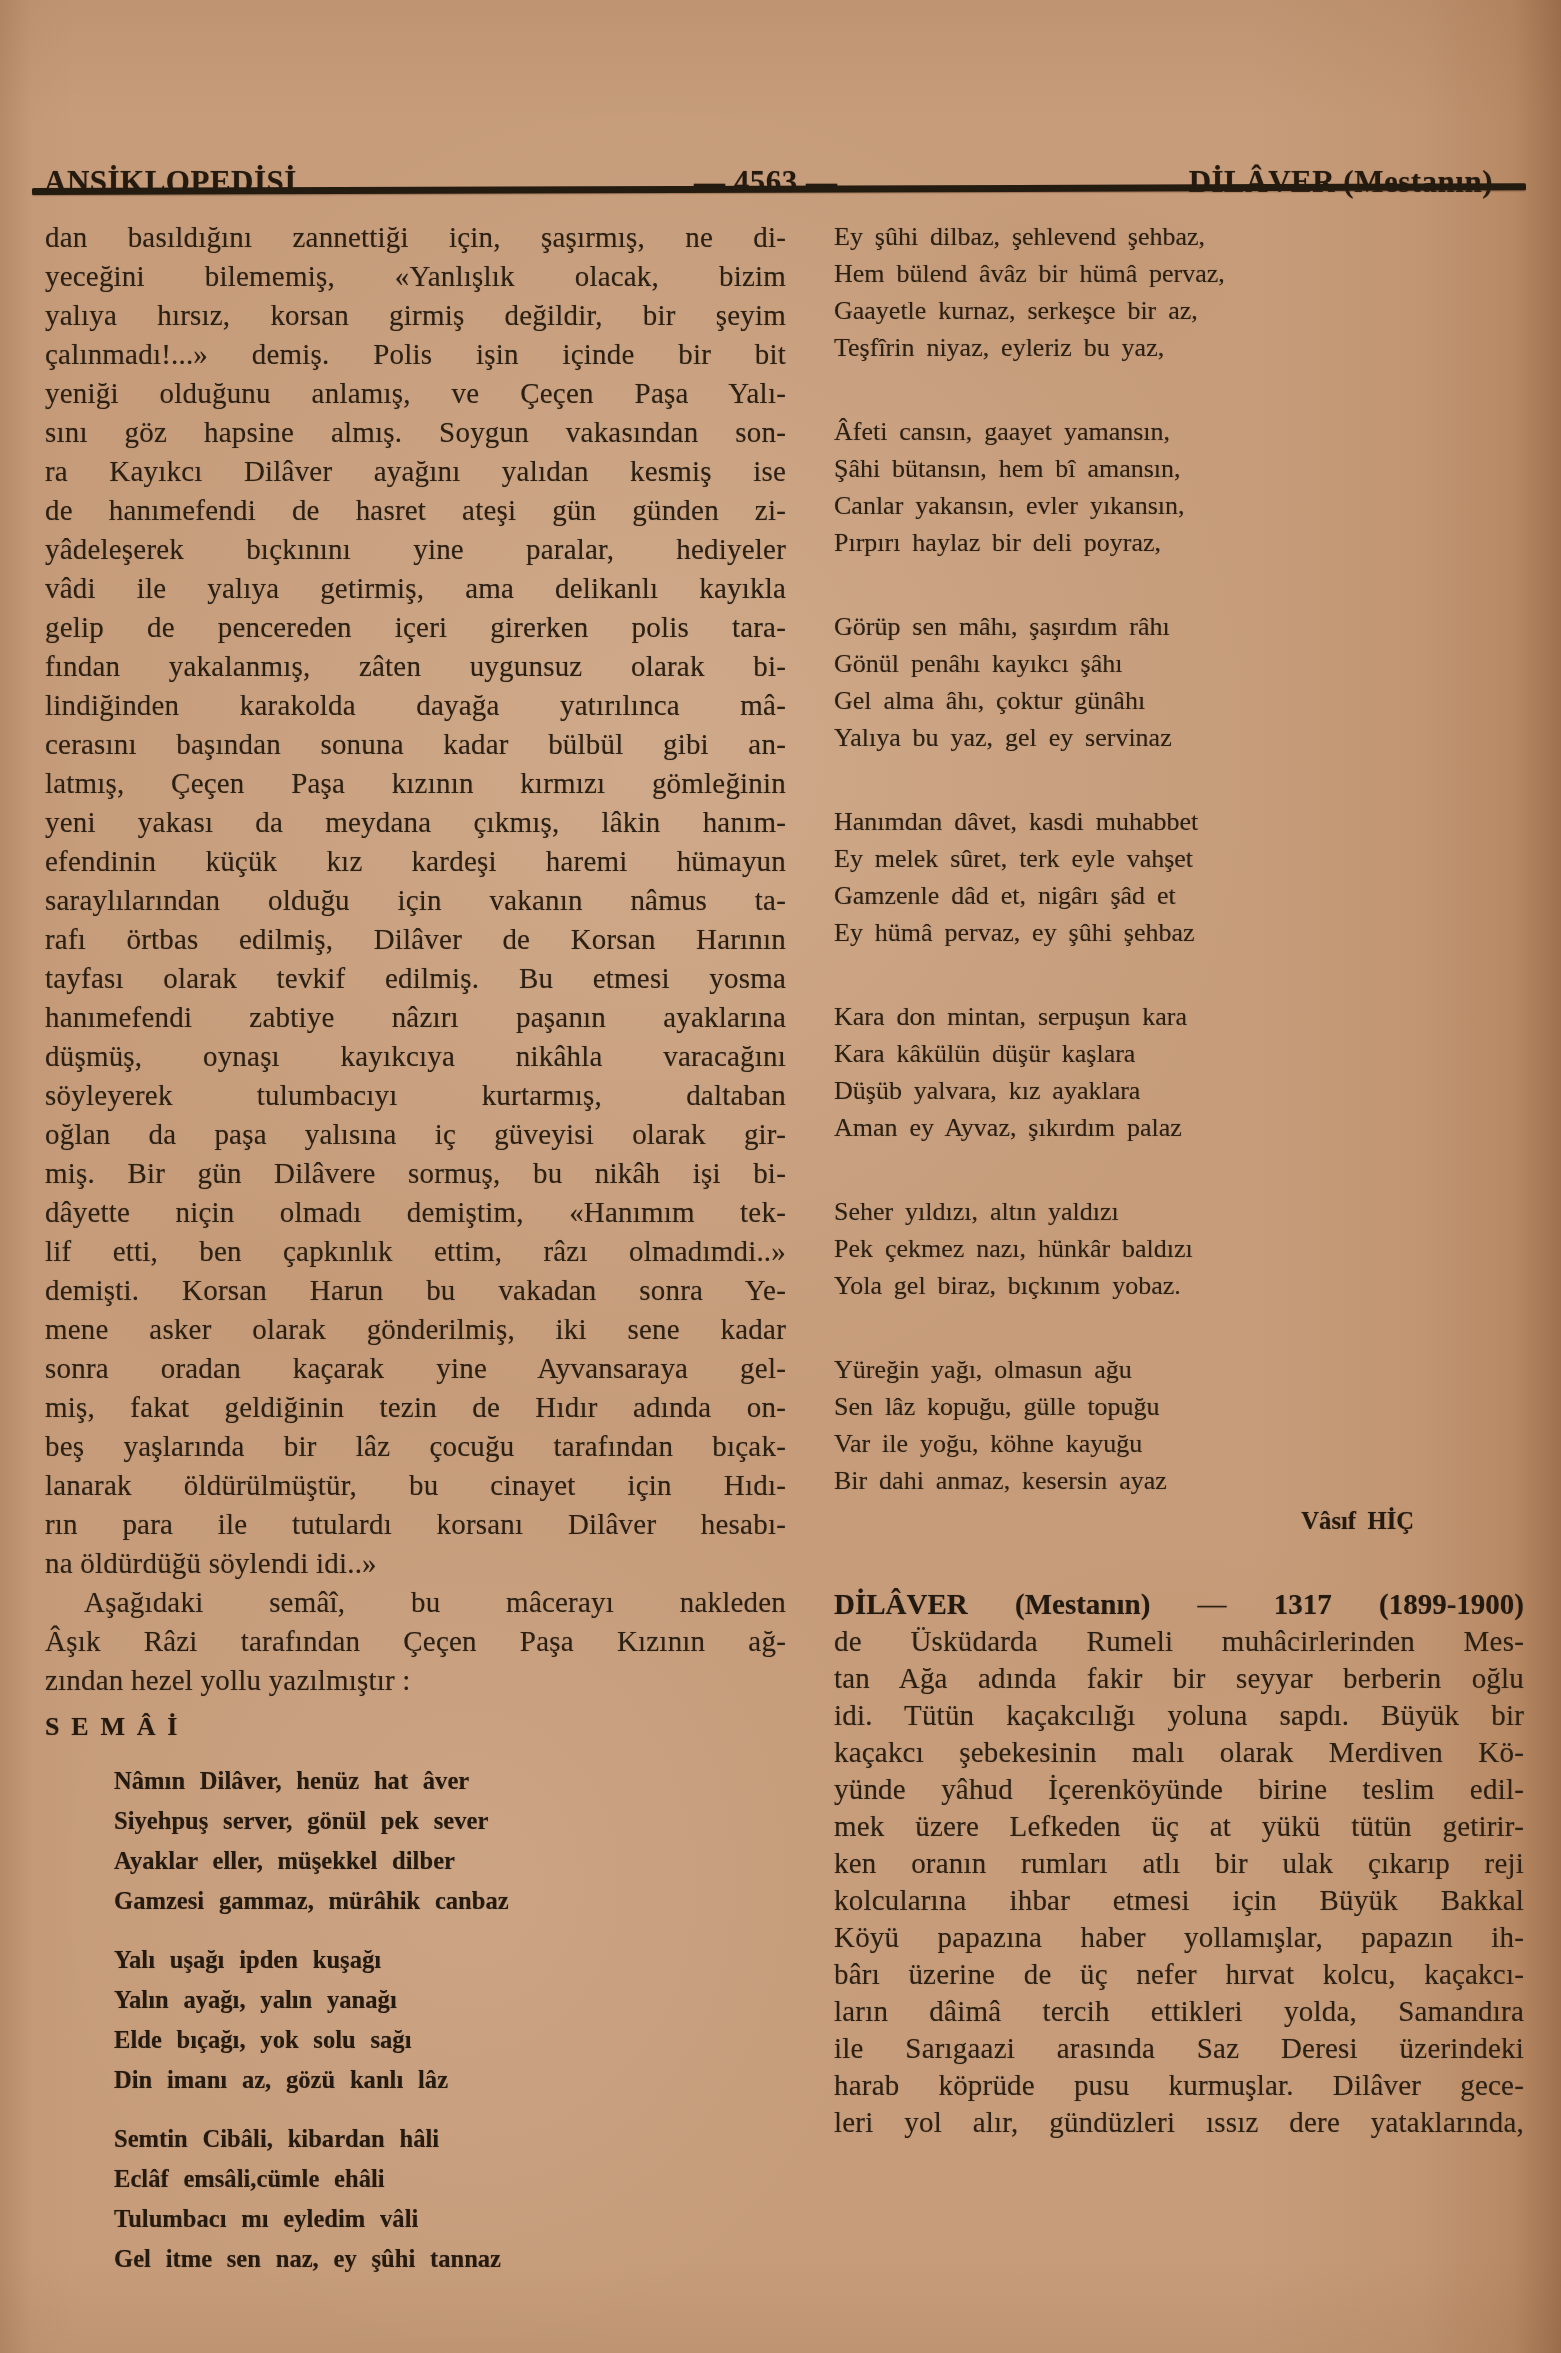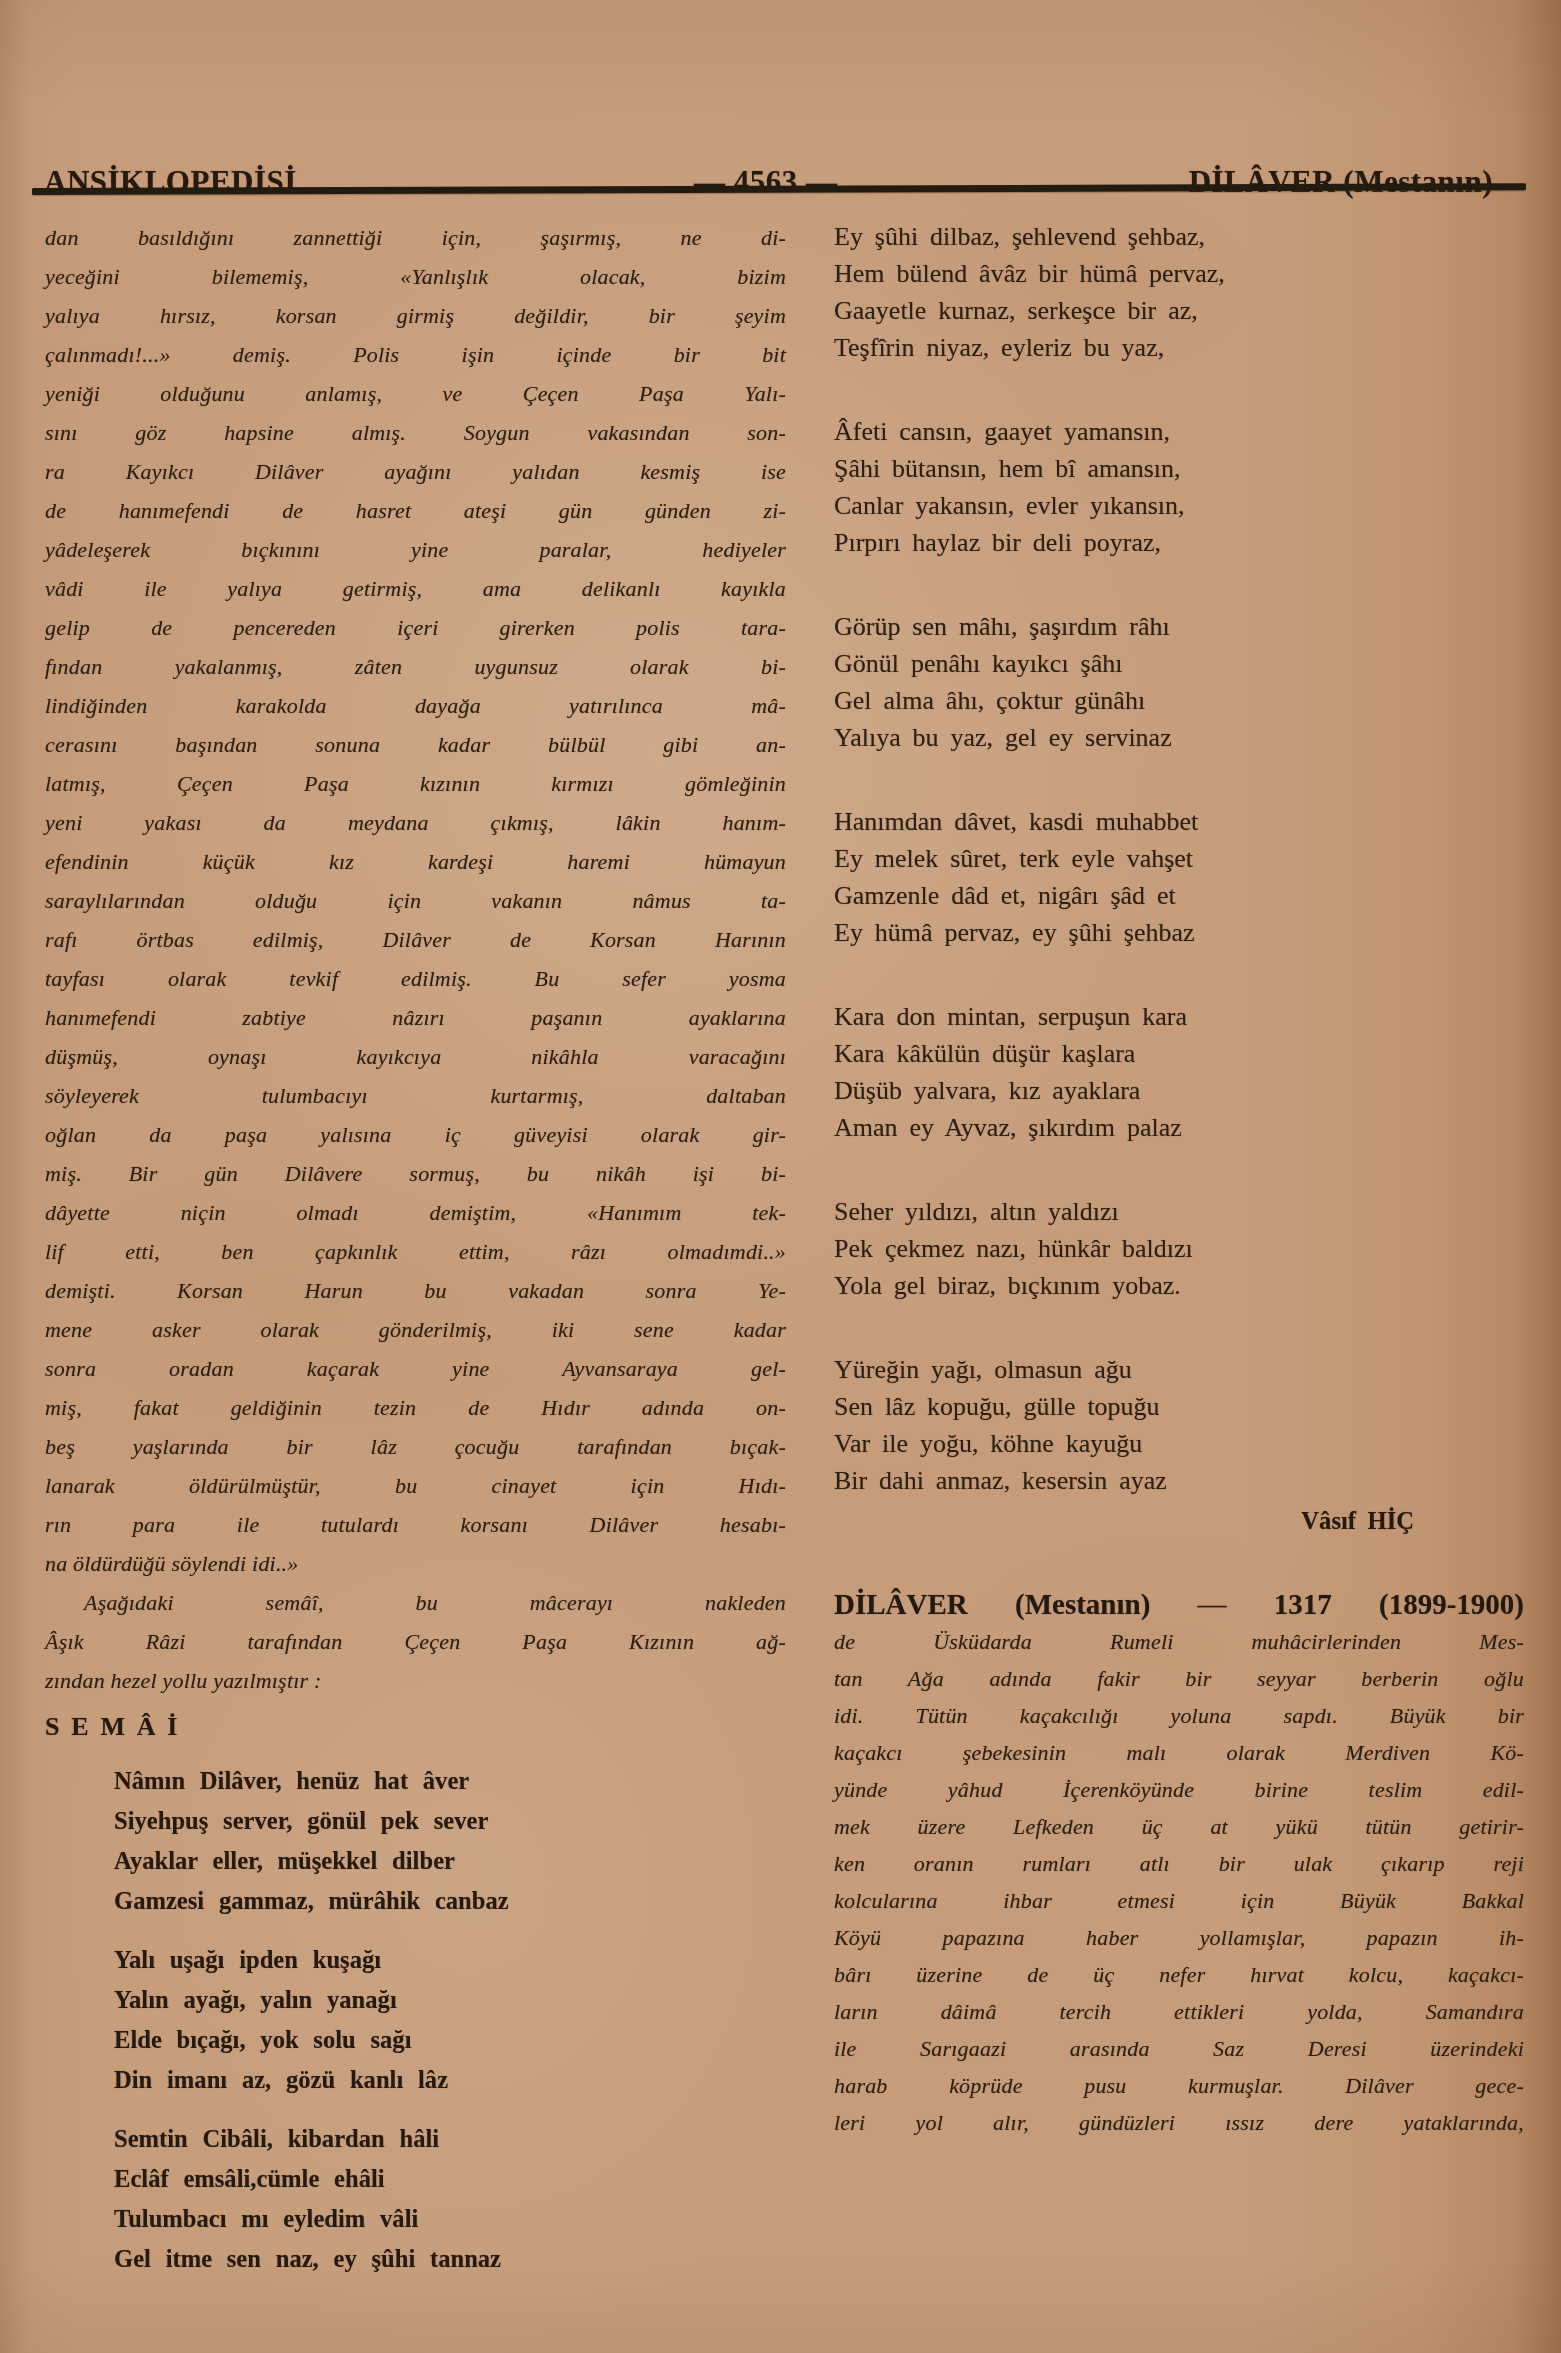--- a/index.html
+++ b/index.html
@@ -41,22 +41,22 @@
     transform:rotate(-0.18deg);transform-origin:left center;
     box-shadow:0 1.1px 1.1px rgba(80,50,25,0.35);
   }
   .columns{
     position:absolute;top:218px;left:45px;width:1480px;
     display:flex;gap:48px;
   }
   .col{min-width:0;}
   .col.left{width:741px;}
   .col.right{width:690px;}
-  .para{font-size:22px;line-height:39px;letter-spacing:0.2px;
-    text-shadow:0 0 1.1px rgba(62,40,20,0.38);font-style:italic;}
+  .para{font-size:29px;line-height:39px;letter-spacing:0.2px;
+    text-shadow:0 0 1.1px rgba(62,40,20,0.38);}
   .col.right .para, .col.right .jline{line-height:37px;}
   .line{white-space:nowrap;}
   .jline{text-align:justify;text-align-last:justify;}
   .jline.short{text-align-last:left;}
   .para2 .line:first-child{text-indent:39px;}
   .semai{
     margin:10.7px 0 14px 0;height:32px;line-height:32px;
     text-align:left;font-size:26px;font-weight:700;letter-spacing:11.8px;
     color:#241a10;text-shadow:0 0 1.1px rgba(60,38,18,0.45);
   }
@@ -114,21 +114,21 @@
           <div class="line jline">vâdi ile yalıya getirmiş, ama delikanlı kayıkla</div>
           <div class="line jline">gelip de pencereden içeri girerken polis tara-</div>
           <div class="line jline">fından yakalanmış, zâten uygunsuz olarak bi-</div>
           <div class="line jline">lindiğinden karakolda dayağa yatırılınca mâ-</div>
           <div class="line jline">cerasını başından sonuna kadar bülbül gibi an-</div>
           <div class="line jline">latmış, Çeçen Paşa kızının kırmızı gömleğinin</div>
           <div class="line jline">yeni yakası da meydana çıkmış, lâkin hanım-</div>
           <div class="line jline">efendinin küçük kız kardeşi haremi hümayun</div>
           <div class="line jline">saraylılarından olduğu için vakanın nâmus ta-</div>
           <div class="line jline">rafı örtbas edilmiş, Dilâver de Korsan Harının</div>
-          <div class="line jline">tayfası olarak tevkif edilmiş. Bu sefer yosma</div>
+          <div class="line jline">tayfası olarak tevkif edilmiş. Bu etmesi yosma</div>
           <div class="line jline">hanımefendi zabtiye nâzırı paşanın ayaklarına</div>
           <div class="line jline">düşmüş, oynaşı kayıkcıya nikâhla varacağını</div>
           <div class="line jline">söyleyerek tulumbacıyı kurtarmış, daltaban</div>
           <div class="line jline">oğlan da paşa yalısına iç güveyisi olarak gir-</div>
           <div class="line jline">miş. Bir gün Dilâvere sormuş, bu nikâh işi bi-</div>
           <div class="line jline">dâyette niçin olmadı demiştim, «Hanımım tek-</div>
           <div class="line jline">lif etti, ben çapkınlık ettim, râzı olmadımdi..»</div>
           <div class="line jline">demişti. Korsan Harun bu vakadan sonra Ye-</div>
           <div class="line jline">mene asker olarak gönderilmiş, iki sene kadar</div>
           <div class="line jline">sonra oradan kaçarak yine Ayvansaraya gel-</div>

